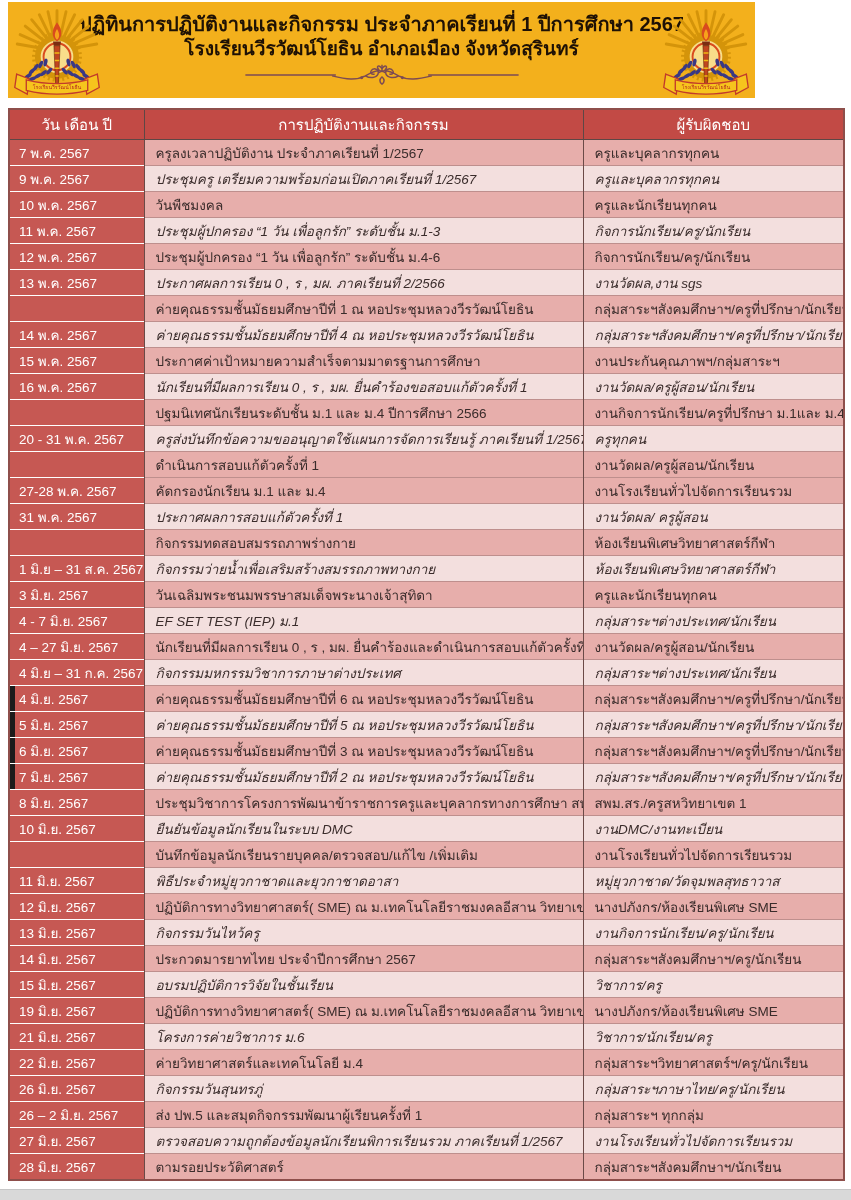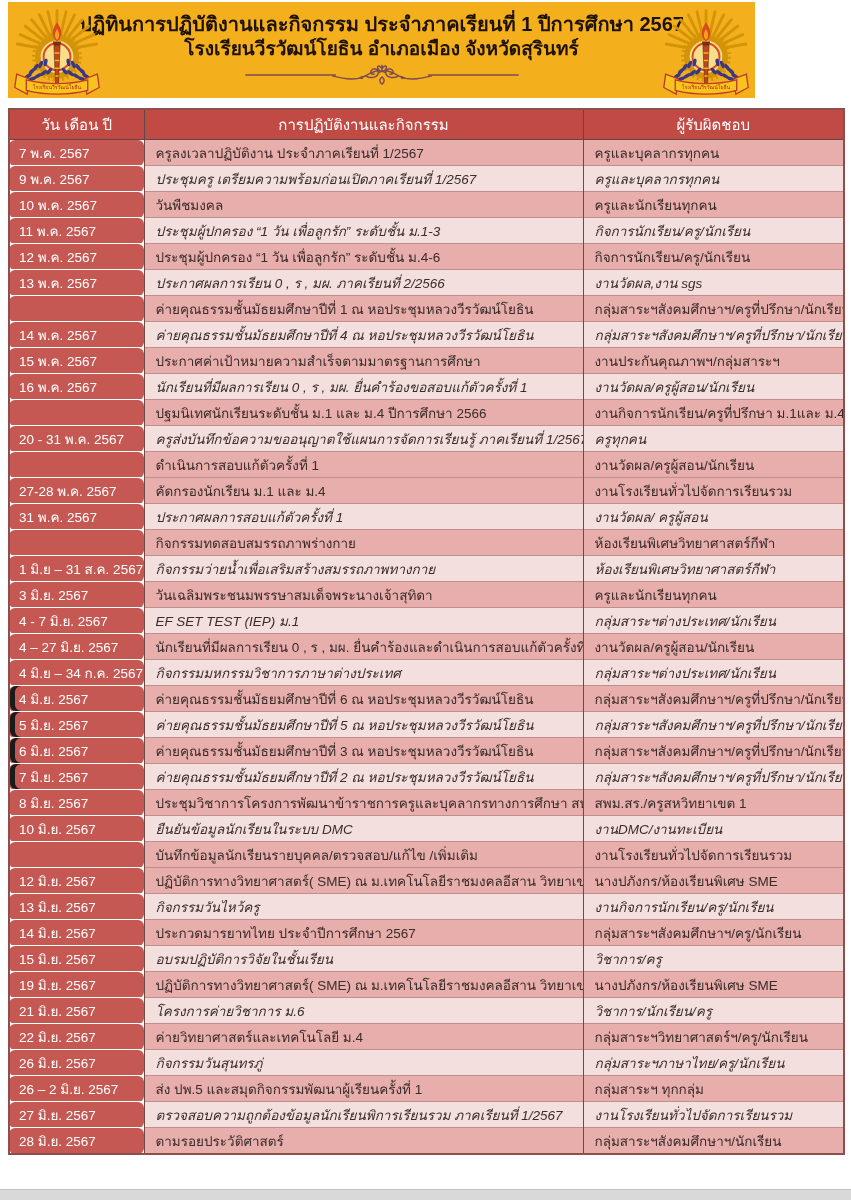--- a/index.html
+++ b/index.html
@@ -53,21 +53,21 @@
     height:29px;background:var(--header-bg);color:var(--header-text);
     font-size:15px;font-weight:normal;border-left:1px solid #5E4745;
     border-bottom:1px solid #5E4745;padding:0;margin-top:8px;
   }
   th:first-child{border-left:none;}
   td{
     height:25px;font-size:13.5px;color:var(--body-text);
     white-space:nowrap;overflow:hidden;vertical-align:middle;
     border-left:1px solid #6B4A47;padding:0 6px 0 11px;
   }
-  td:first-child{border-left:none;border-radius:6px;}
+  td:first-child{border-left:none;}
   td.date{
     background:var(--date-bg);color:#ffffff;
     border-top:1px solid rgba(255,255,255,.38);
     padding-left:9px;
   }
   td.body-cell{border-top:1px solid #BE8F8D;}
   tr.row-med  td.body-cell{background:var(--row-med);}
   tr.row-light td.body-cell{background:var(--row-light);font-style:italic;}
   td.date.mark{box-shadow:inset 5px 0 0 #1b1b1b;margin-left:21px;}
   
@@ -274,21 +274,21 @@
           <td class="date">4 - 7 มิ.ย. 2567</td>
           <td class="body-cell">EF SET TEST (IEP) ม.1</td>
           <td class="body-cell">กลุ่มสาระฯต่างประเทศ/นักเรียน</td>
         </tr>
         <tr class="row-med">
           <td class="date">4 – 27 มิ.ย. 2567</td>
           <td class="body-cell">นักเรียนที่มีผลการเรียน 0 , ร , มผ. ยื่นคำร้องและดำเนินการสอบแก้ตัวครั้งที่ 2</td>
           <td class="body-cell">งานวัดผล/ครูผู้สอน/นักเรียน</td>
         </tr>
         <tr class="row-light">
-          <td class="date">4 มิ.ย – 34 ก.ค. 2567</td>
+          <td class="date">4 มิ.ย – 31 ก.ค. 2567</td>
           <td class="body-cell">กิจกรรมมหกรรมวิชาการภาษาต่างประเทศ</td>
           <td class="body-cell">กลุ่มสาระฯต่างประเทศ/นักเรียน</td>
         </tr>
         <tr class="row-med">
           <td class="date mark">4 มิ.ย. 2567</td>
           <td class="body-cell">ค่ายคุณธรรมชั้นมัธยมศึกษาปีที่ 6 ณ หอประชุมหลวงวีรวัฒน์โยธิน</td>
           <td class="body-cell">กลุ่มสาระฯสังคมศึกษาฯ/ครูที่ปรึกษา/นักเรียน</td>
         </tr>
         <tr class="row-light">
           <td class="date mark">5 มิ.ย. 2567</td>
@@ -313,20 +313,25 @@
         <tr class="row-light">
           <td class="date">10 มิ.ย. 2567</td>
           <td class="body-cell">ยืนยันข้อมูลนักเรียนในระบบ DMC</td>
           <td class="body-cell">งานDMC/งานทะเบียน</td>
         </tr>
         <tr class="row-med">
           <td class="date"></td>
           <td class="body-cell">บันทึกข้อมูลนักเรียนรายบุคคล/ตรวจสอบ/แก้ไข /เพิ่มเติม</td>
           <td class="body-cell">งานโรงเรียนทั่วไปจัดการเรียนรวม</td>
         </tr>
+        <tr class="row-light">
+          <td class="date">11 มิ.ย. 2567</td>
+          <td class="body-cell">พิธีประจำหมู่ยุวกาชาดและยุวกาชาดอาสา</td>
+          <td class="body-cell">หมู่ยุวกาชาด/วัดจุมพลสุทธาวาส</td>
+        </tr>
         <tr class="row-med">
           <td class="date">12 มิ.ย. 2567</td>
           <td class="body-cell">ปฏิบัติการทางวิทยาศาสตร์( SME) ณ ม.เทคโนโลยีราชมงคลอีสาน วิทยาเขตสุรินทร์</td>
           <td class="body-cell">นางปภังกร/ห้องเรียนพิเศษ SME</td>
         </tr>
         <tr class="row-light">
           <td class="date">13 มิ.ย. 2567</td>
           <td class="body-cell">กิจกรรมวันไหว้ครู</td>
           <td class="body-cell">งานกิจการนักเรียน/ครู/นักเรียน</td>
         </tr>

